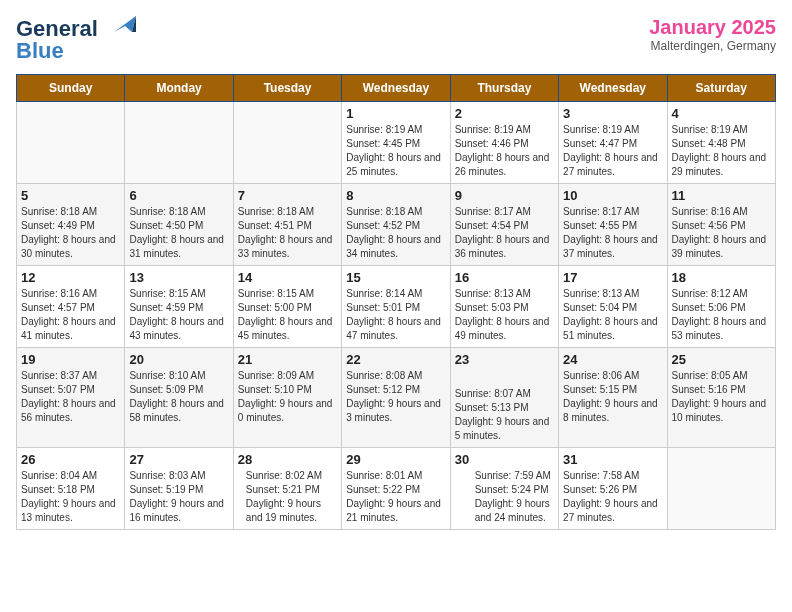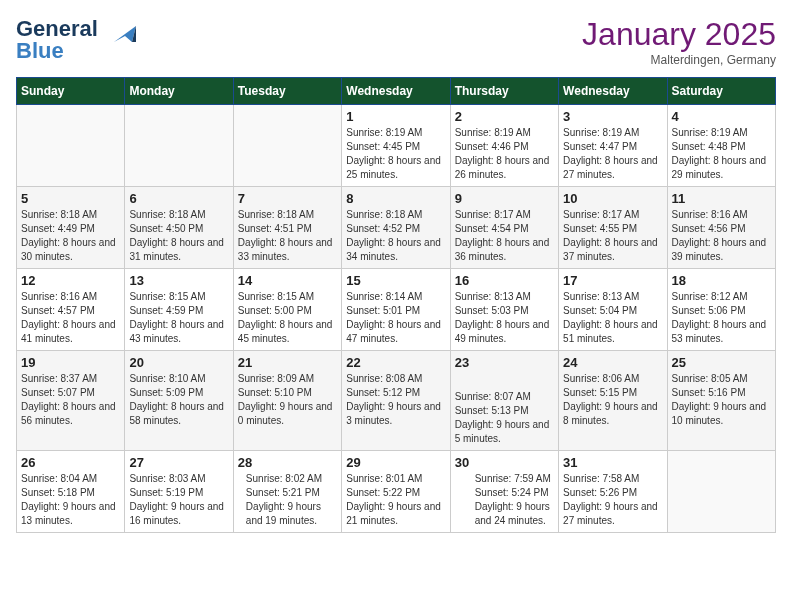--- a/index.html
+++ b/index.html
@@ -18,40 +18,40 @@
     }
     .logo {
       display: flex;
       flex-direction: column;
       align-items: flex-start;
     }
     .title-block {
       text-align: right;
     }
     .title-block .month-year {
-      font-size: 32px;
-      font-weight: normal;
-      color: #701a75;
+      font-size: 20px;
+      font-weight: bold;
+      color: #ec4899;
     }
     .title-block .location {
       font-size: 12px;
       color: #555;
     }
     .calendar {
       width: 100%;
       border-collapse: collapse;
       border: 1px solid #ccc;
     }
     .calendar th {
-      background: #14532d;
+      background: #a16207;
       color: #fff;
       font-size: 12px;
       font-weight: bold;
       padding: 6px 4px;
-      text-align: left;
+      text-align: center;
       border: 1px solid #1a4a8f;
     }
     .calendar td {
       vertical-align: top;
       border: 1px solid #ccc;
       padding: 4px;
       width: 108px;
       min-height: 80px;
       background: #fff;
     }
@@ -71,21 +71,21 @@
     }
     .empty-cell {
       background: #f9f9f9 !important;
     }
   </style>
 </head>
 <body>
 
 <div class="header">
   <div class="logo">
-    <div style="display:flex;align-items:flex-end;gap:16px;">
+    <div style="display:flex;align-items:flex-start;gap:16px;">
       <span style="font-size:22px;font-weight:bold;color:#1a3a5c;">General</span>
       <svg width="22" height="16" viewBox="0 0 22 16">
         <polygon points="0,16 22,0 18,16 11,10" fill="#3a7fc1"></polygon>
         <polygon points="22,0 22,16 18,16" fill="#1a3a5c"></polygon>
       </svg>
     </div>
     <span style="font-size:22px;font-weight:bold;color:#3a7fc1;margin-top:-4px;">Blue</span>
   </div>
   <div class="title-block">
     <div class="month-year">January 2025</div>

